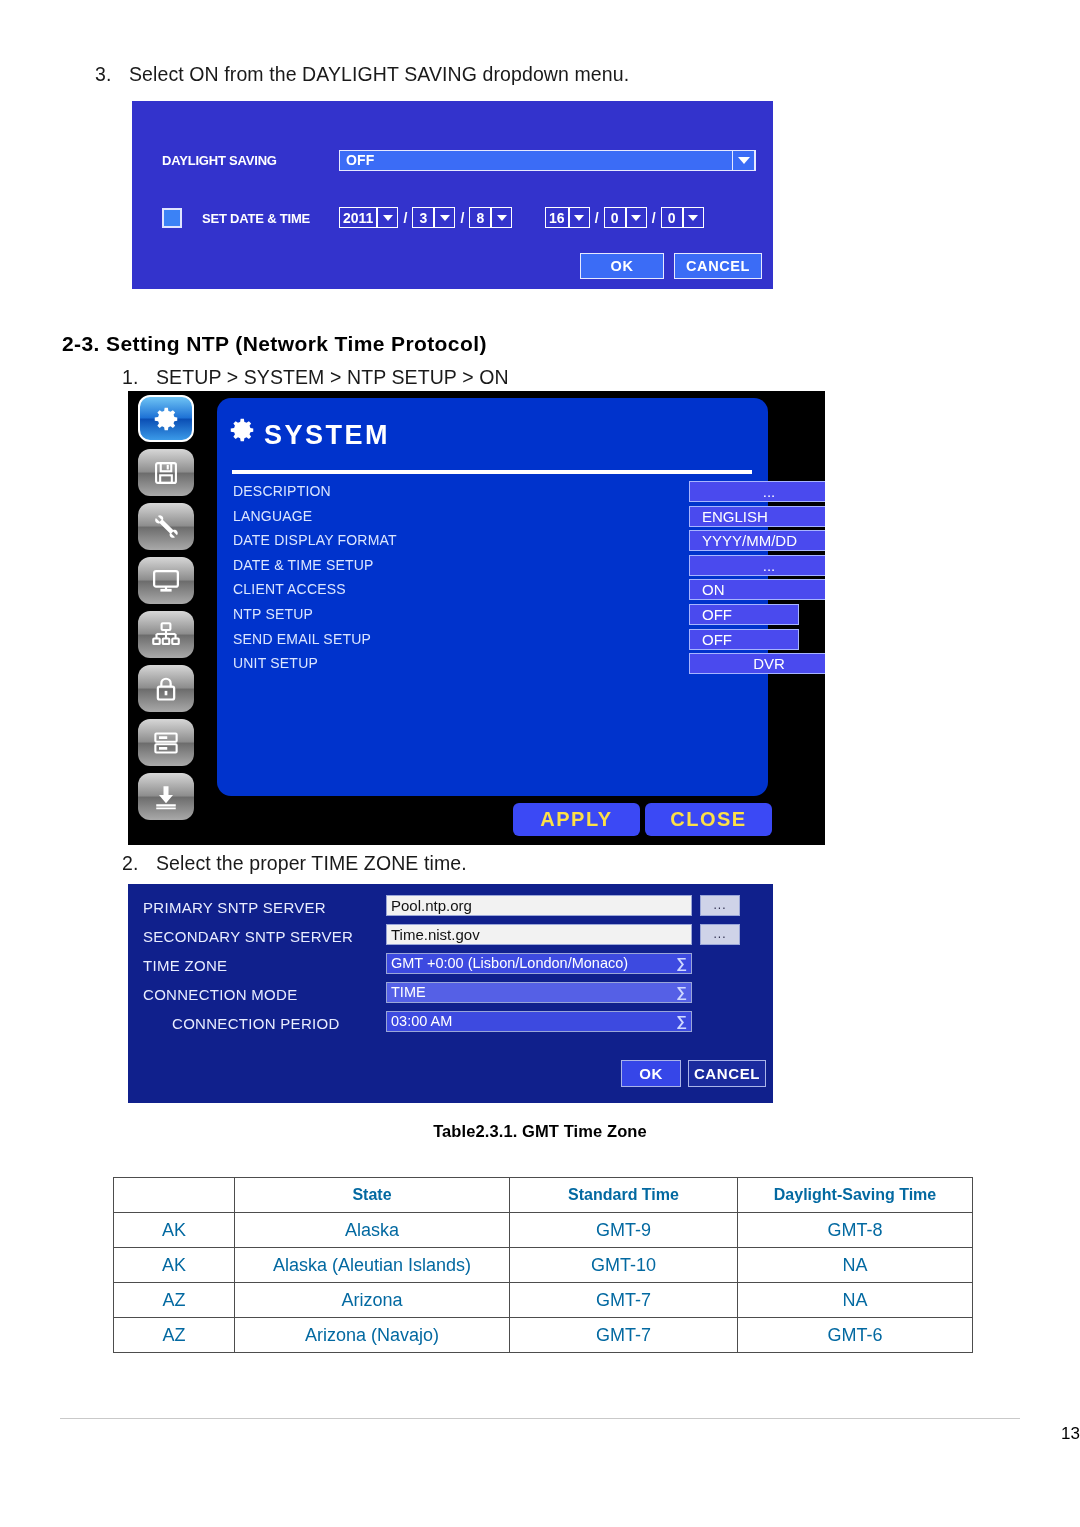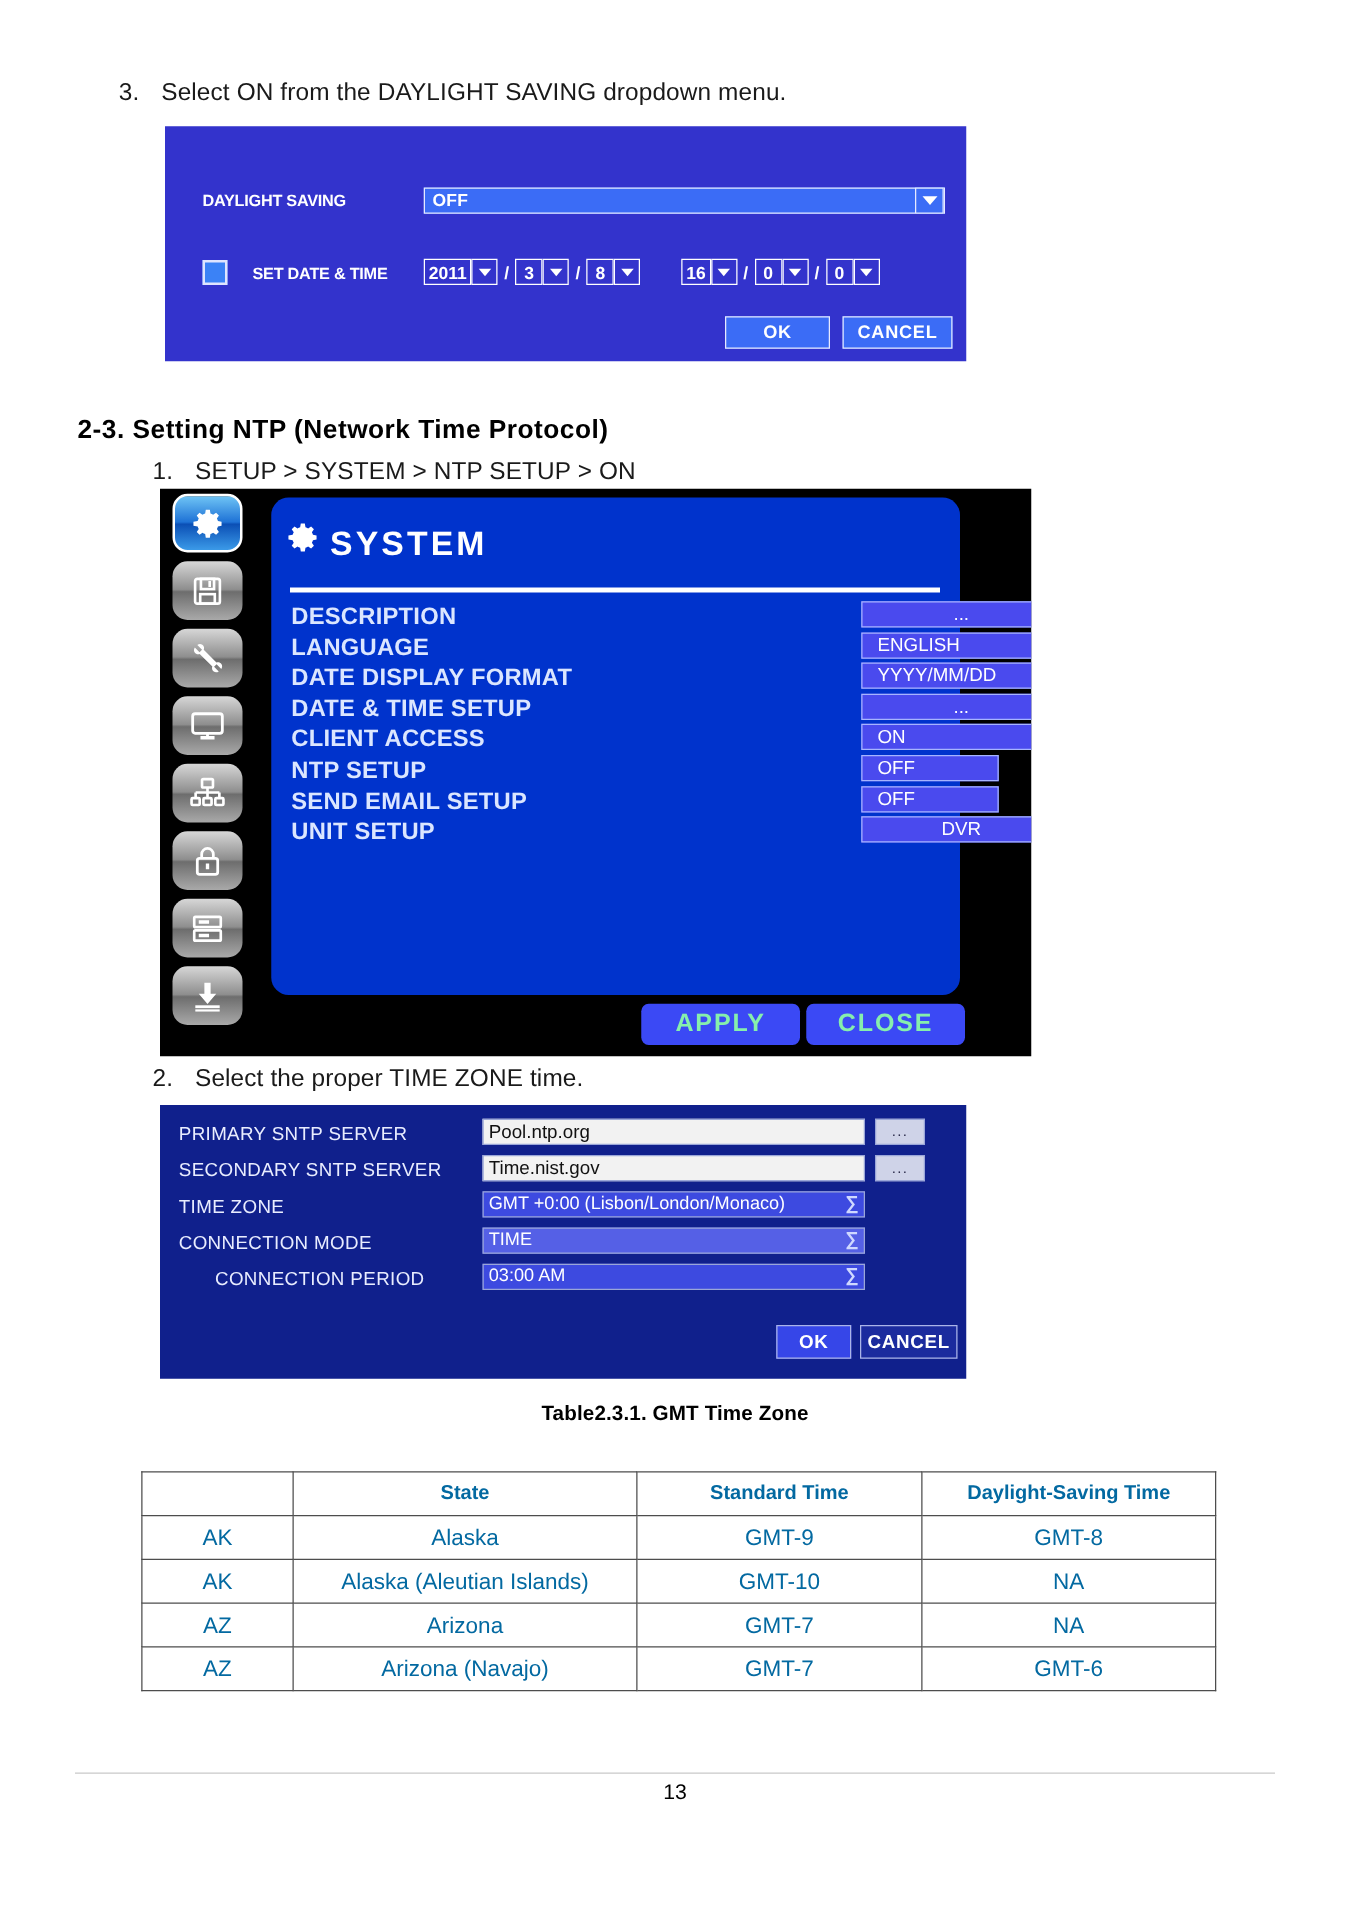--- a/index.html
+++ b/index.html
@@ -162,24 +162,23 @@
     width:520px;
   }
   .sys-row{
     height:24.6px;
     position:relative;
   }
   .sys-row .name{
     position:absolute;
     left:0;top:3px;
     color:#dbe6ff;
-    font-size:19px;
+    font-size:14px;
     letter-spacing:.2px;
     white-space:nowrap;
-    font-weight:bold;
   }
   .sys-val{
     position:absolute;
     left:456px;
     top:1px;
     width:160px;height:21px;
     background:#4a4aee;
     border:1px solid #a7b4ff;
     box-sizing:border-box;
     color:#ffffff;
@@ -189,21 +188,21 @@
     white-space:nowrap;
     overflow:hidden;
   }
   .sys-val.center{padding-left:0;text-align:center;}
   .sys-val.narrow{width:110px;}
   .sys-btn{
     position:absolute;
     height:33px;
     background:#3b49f5;
     border-radius:6px;
-    color:#86efac;
+    color:#fde047;
     font-size:20px;
     font-weight:bold;
     letter-spacing:1.5px;
     display:flex;align-items:center;justify-content:center;
   }
 
   
   .ico-rail{position:absolute;left:10px;top:4px;width:72px;}
   .ico{
     width:56px;height:47px;
@@ -326,21 +325,21 @@
 
   
   .foot-rule{
     position:absolute;
     left:60px;right:60px;top:1418px;
     height:1px;background:#c9c9c9;
   }
   .page-no{
     position:absolute;
     left:0;right:0;top:1424px;
-    text-align:center;
+    text-align:right;
     font-size:17px;
   }
 </style>
 </head>
 <body>
 
 <div class="step" style="left:95px;top:63px;">
   <span class="num">3.</span><span>Select ON from the DAYLIGHT SAVING dropdown menu.</span>
 </div>
 

